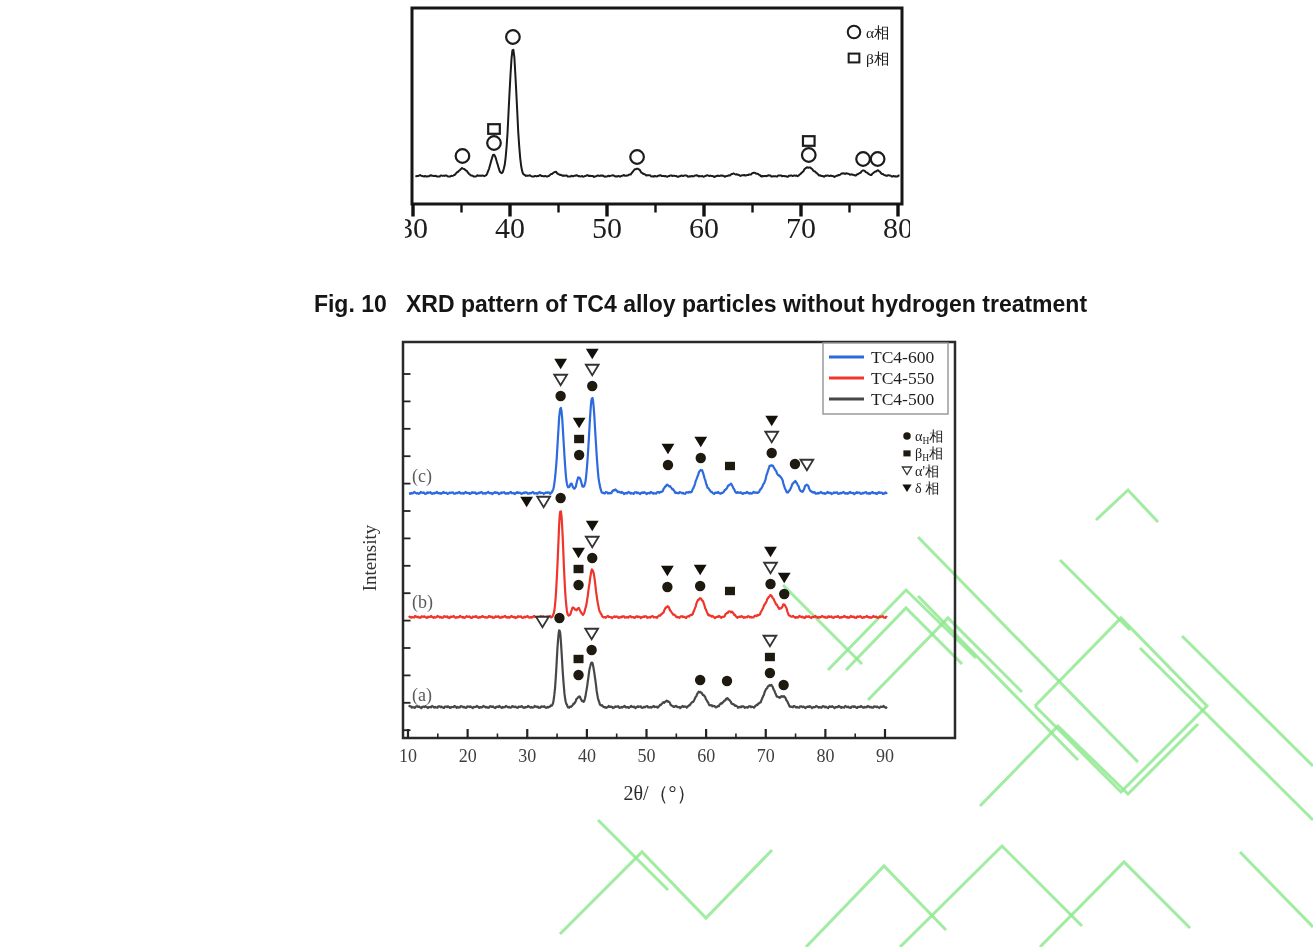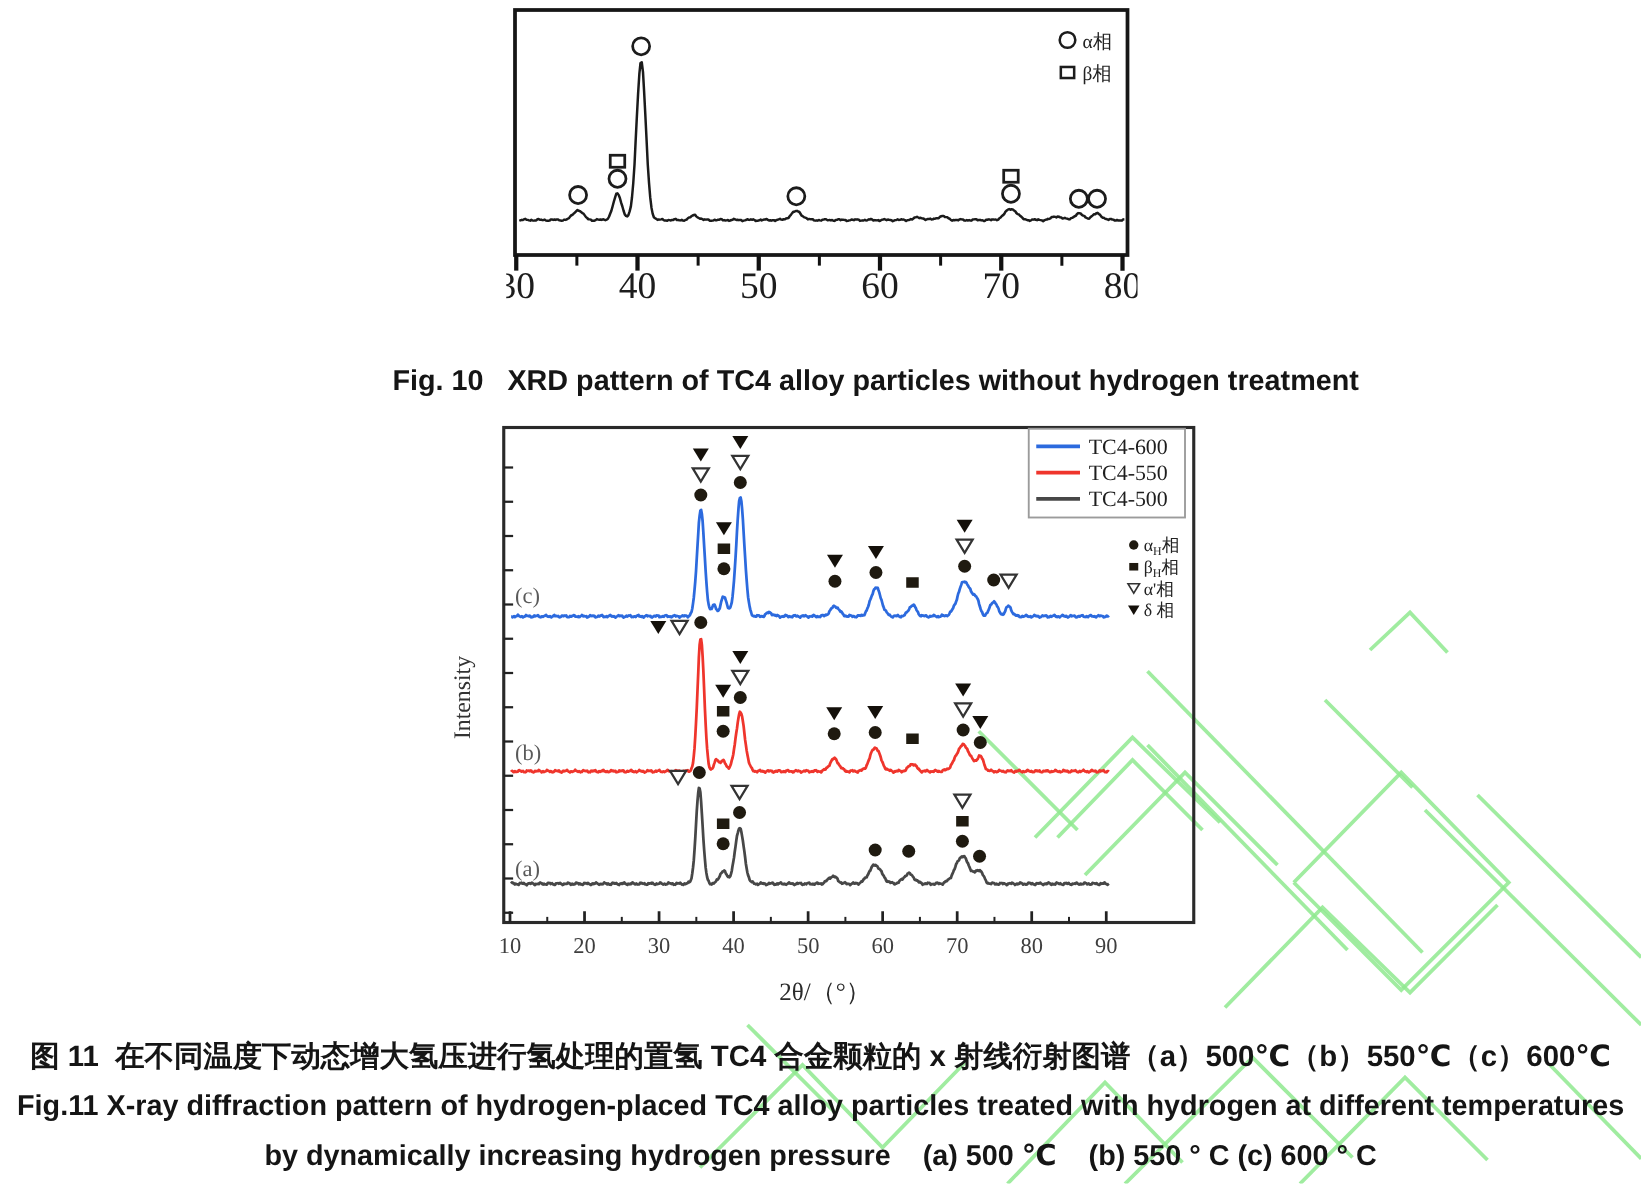--- a/index.html
+++ b/index.html
@@ -190,16 +190,13 @@
         <circle cx="559" cy="104" r="3.7439999999999998" fill="#1f1a10"></circle>
         <text x="567" y="109" font-size="14.2" font-family="&quot;Liberation Serif&quot;,&quot;DejaVu Serif&quot;,serif" fill="#222"><tspan>α</tspan><tspan dy="3" font-size="9.5">H</tspan><tspan dy="-3">相</tspan></text>
         <rect x="555.4" y="118.376" width="7.199999999999999" height="6.048" fill="#1f1a10"></rect>
         <text x="567" y="126.4" font-size="14.2" font-family="&quot;Liberation Serif&quot;,&quot;DejaVu Serif&quot;,serif" fill="#222"><tspan>β</tspan><tspan dy="3" font-size="9.5">H</tspan><tspan dy="-3">相</tspan></text>
         <polygon points="554.392,135.02 563.608,135.02 559,142.58" fill="#fff" stroke="#333" stroke-width="1.296"></polygon>
         <text x="567" y="143.8" font-size="14.2" font-family="&quot;Liberation Serif&quot;,&quot;DejaVu Serif&quot;,serif" fill="#222"><tspan>α'相</tspan></text>
         <polygon points="554.392,152.42 563.608,152.42 559,159.98" fill="#14100a"></polygon>
         <text x="567" y="161.2" font-size="14.2" font-family="&quot;Liberation Serif&quot;,&quot;DejaVu Serif&quot;,serif" fill="#222"><tspan>δ 相</tspan></text>
       </svg></div>
 
-  <div class="cap zh11">图 11  在不同温度下动态增大氢压进行氢处理的置氢 TC4 合金颗粒的 x 射线衍射图谱（a）500℃（b）550℃（c）600℃</div>
-  <div class="cap en11a">Fig.11 X-ray diffraction pattern of hydrogen-placed TC4 alloy particles treated with hydrogen at different temperatures</div>
-  <div class="cap en11b">by dynamically increasing hydrogen pressure    (a) 500 ℃    (b) 550 ° C (c) 600 ° C</div>
 </div>
 
 </body></html>

